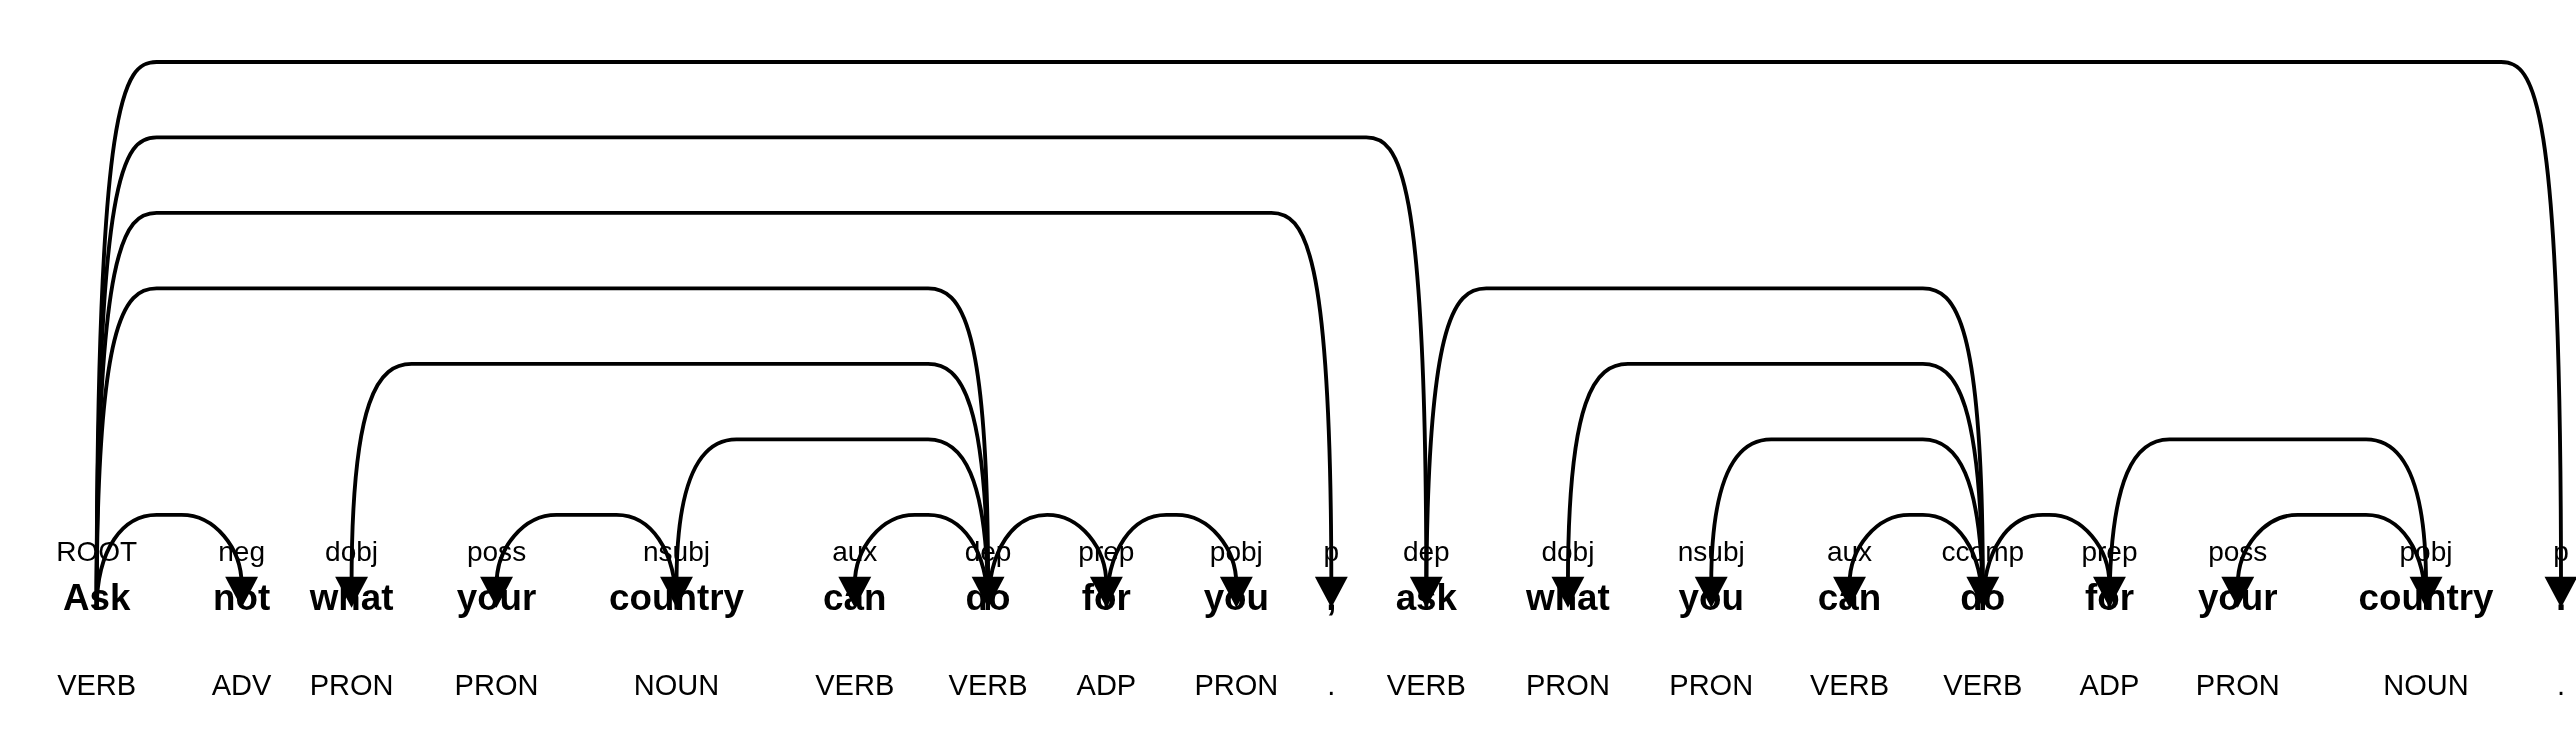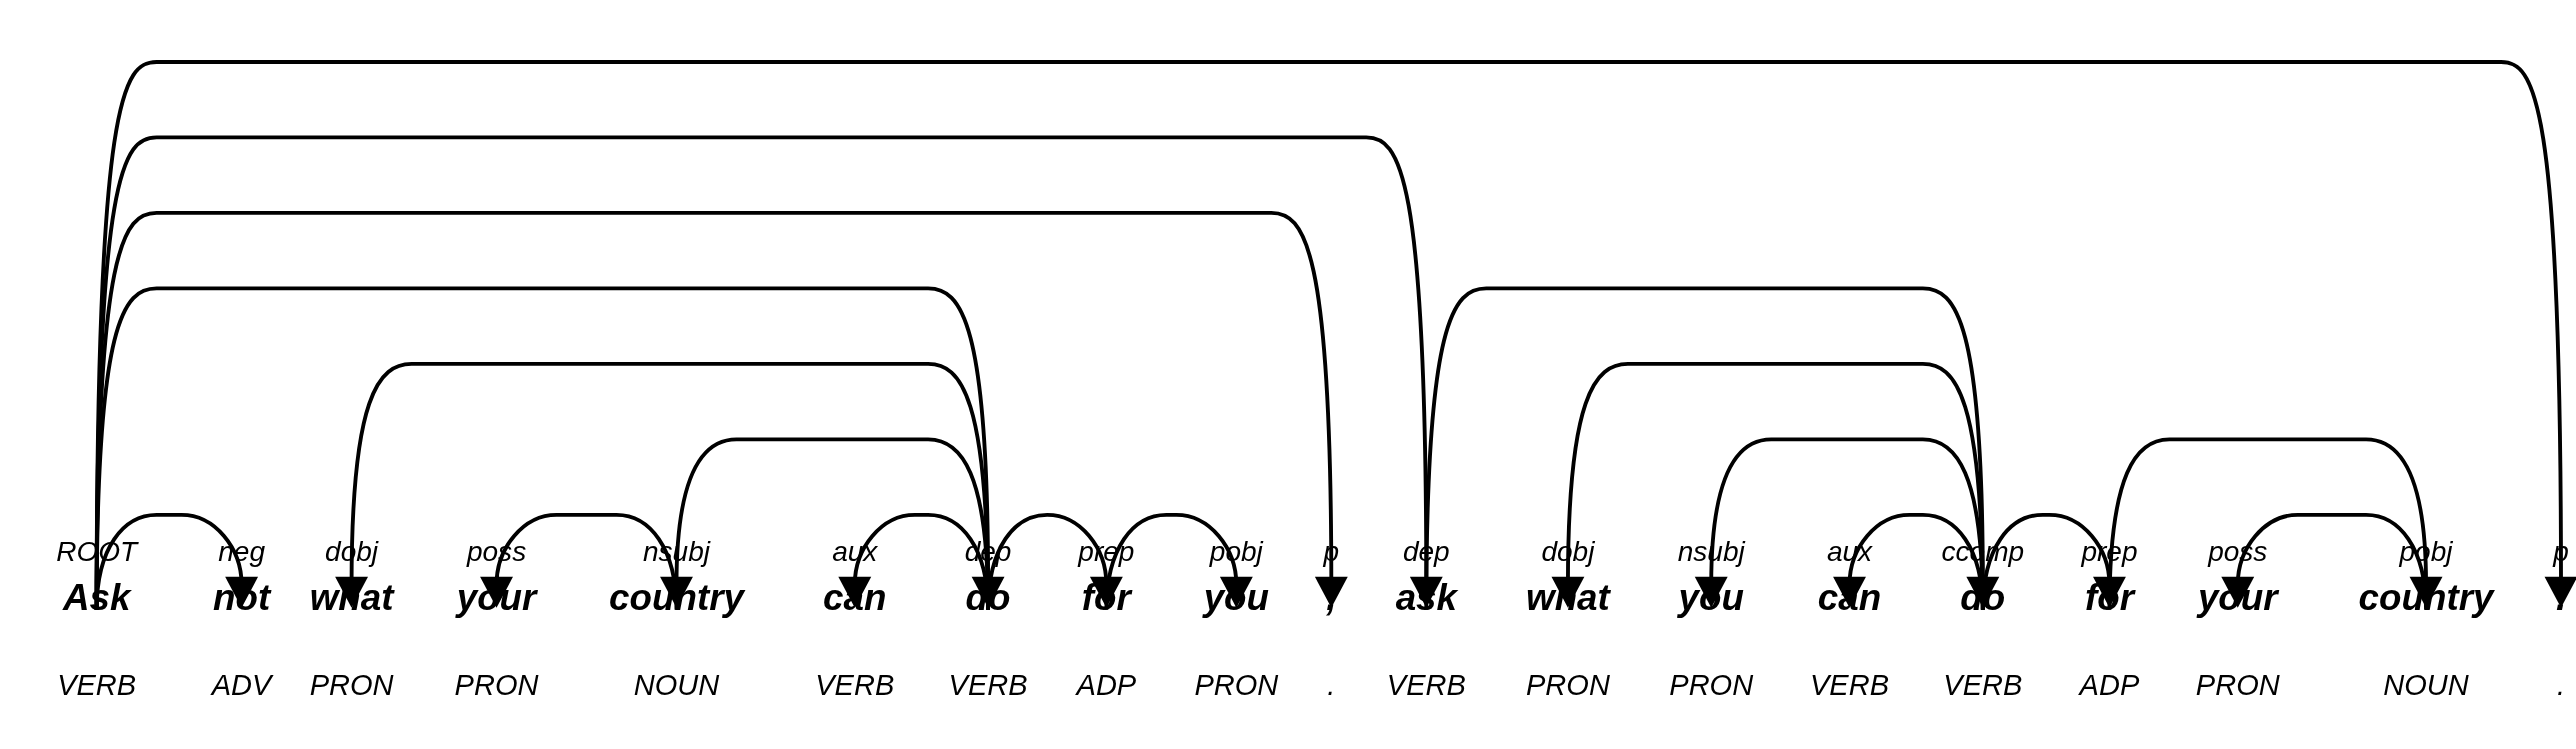--- a/index.html
+++ b/index.html
@@ -1,17 +1,17 @@
 <!DOCTYPE html>
 <html><head>
 <meta charset="utf-8">
 <style>
   html,body{margin:0;padding:0;background:#ffffff;}
   body{font-family:"Liberation Sans","DejaVu Sans",sans-serif;}
-  #stage{position:relative;width:2576px;height:750px;background:#fff;overflow:hidden;font-style:italic;}
+  #stage{position:relative;width:2576px;height:750px;background:#fff;overflow:hidden;}
   svg#dep{display:block;width:2576px;height:750px;}
   .arc-path{fill:none;stroke:#000000;stroke-width:4;}
   .arrow-head{fill:#000000;}
   .tok-word{font-weight:bold;font-size:38px;fill:#000000;}
   .tok-tag{font-size:30px;fill:#000000;}
   .tok-rel{font-size:29px;fill:#000000;}
 </style>
 </head>
 <body>
 

